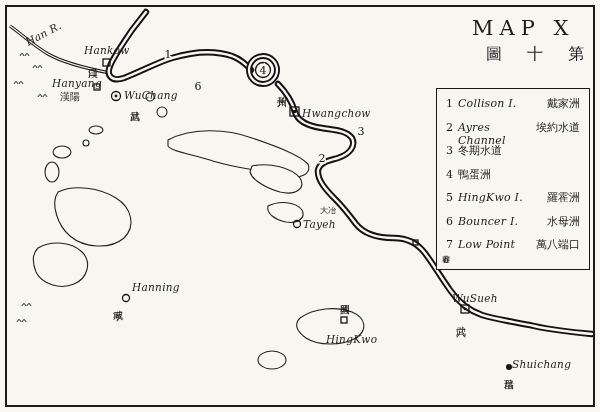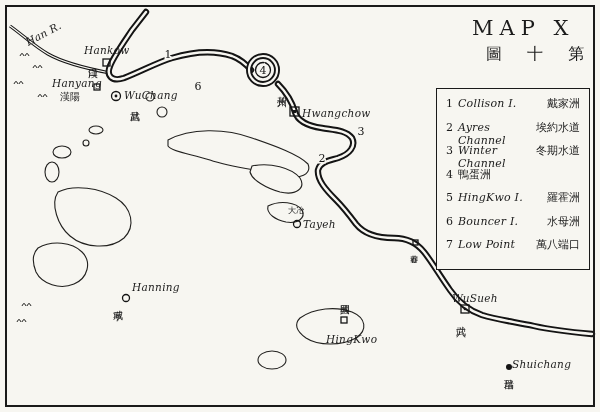--- a/index.html
+++ b/index.html
@@ -5,21 +5,21 @@
   html,body{margin:0;padding:0;background:#9a9a9a;}
   .sheet{
     position:relative;width:600px;height:412px;margin:0 auto;
     background:#f7f6f1;overflow:hidden;
     font-family:"DejaVu Serif","Liberation Serif",serif;color:#1b1b1b;
   }
   .frame{position:absolute;inset:5px;border:2px solid #1a1a1a;pointer-events:none;}
   svg.art{position:absolute;left:0;top:0;}
   .lbl{position:absolute;font-style:italic;font-size:10.5px;line-height:1;white-space:nowrap;letter-spacing:.3px;}
   .cjk{position:absolute;font-style:normal;font-size:10px;line-height:1.15;white-space:nowrap;font-family:"DejaVu Sans","Liberation Sans",sans-serif;}
-  .cjk.tiny{font-size:8px;}
+  .cjk.tiny{font-size:8px;margin-left:32px;}
   .vert{writing-mode:vertical-rl;text-orientation:upright;letter-spacing:1px;}
   .rot{transform:rotate(-28deg);transform-origin:left top;}
   .map-title{position:absolute;left:472px;top:16px;font-size:21px;letter-spacing:6px;font-style:normal;}
   .map-title-cjk{position:absolute;left:486px;top:44px;font-size:16px;letter-spacing:10px;font-family:"DejaVu Sans","Liberation Sans",sans-serif;}
   .legend{
     position:absolute;left:436px;top:88px;width:154px;box-sizing:border-box;
     border:1.5px solid #1a1a1a;background:#f7f6f1;padding:7px 9px 8px 9px;
   }
   .legend-row{display:flex;align-items:baseline;height:23.5px;font-size:11px;}
   .legend-num{width:12px;flex:none;}
@@ -127,21 +127,20 @@
       <span class="legend-name">Collison I.</span>
       <span class="legend-cjk">戴家洲</span>
     </div>
     <div class="legend-row">
       <span class="legend-num">2</span>
       <span class="legend-name">Ayres Channel</span>
       <span class="legend-cjk">埃約水道</span>
     </div>
     <div class="legend-row">
       <span class="legend-num">3</span>
-      <span class="legend-name">Winter Channel</span>
       <span class="legend-cjk">冬期水道</span>
     </div>
     <div class="legend-row">
       <span class="legend-num">4</span>
       <span class="legend-cjk">鴨蛋洲</span>
     </div>
     <div class="legend-row">
       <span class="legend-num">5</span>
       <span class="legend-name">HingKwo I.</span>
       <span class="legend-cjk">羅霍洲</span>

